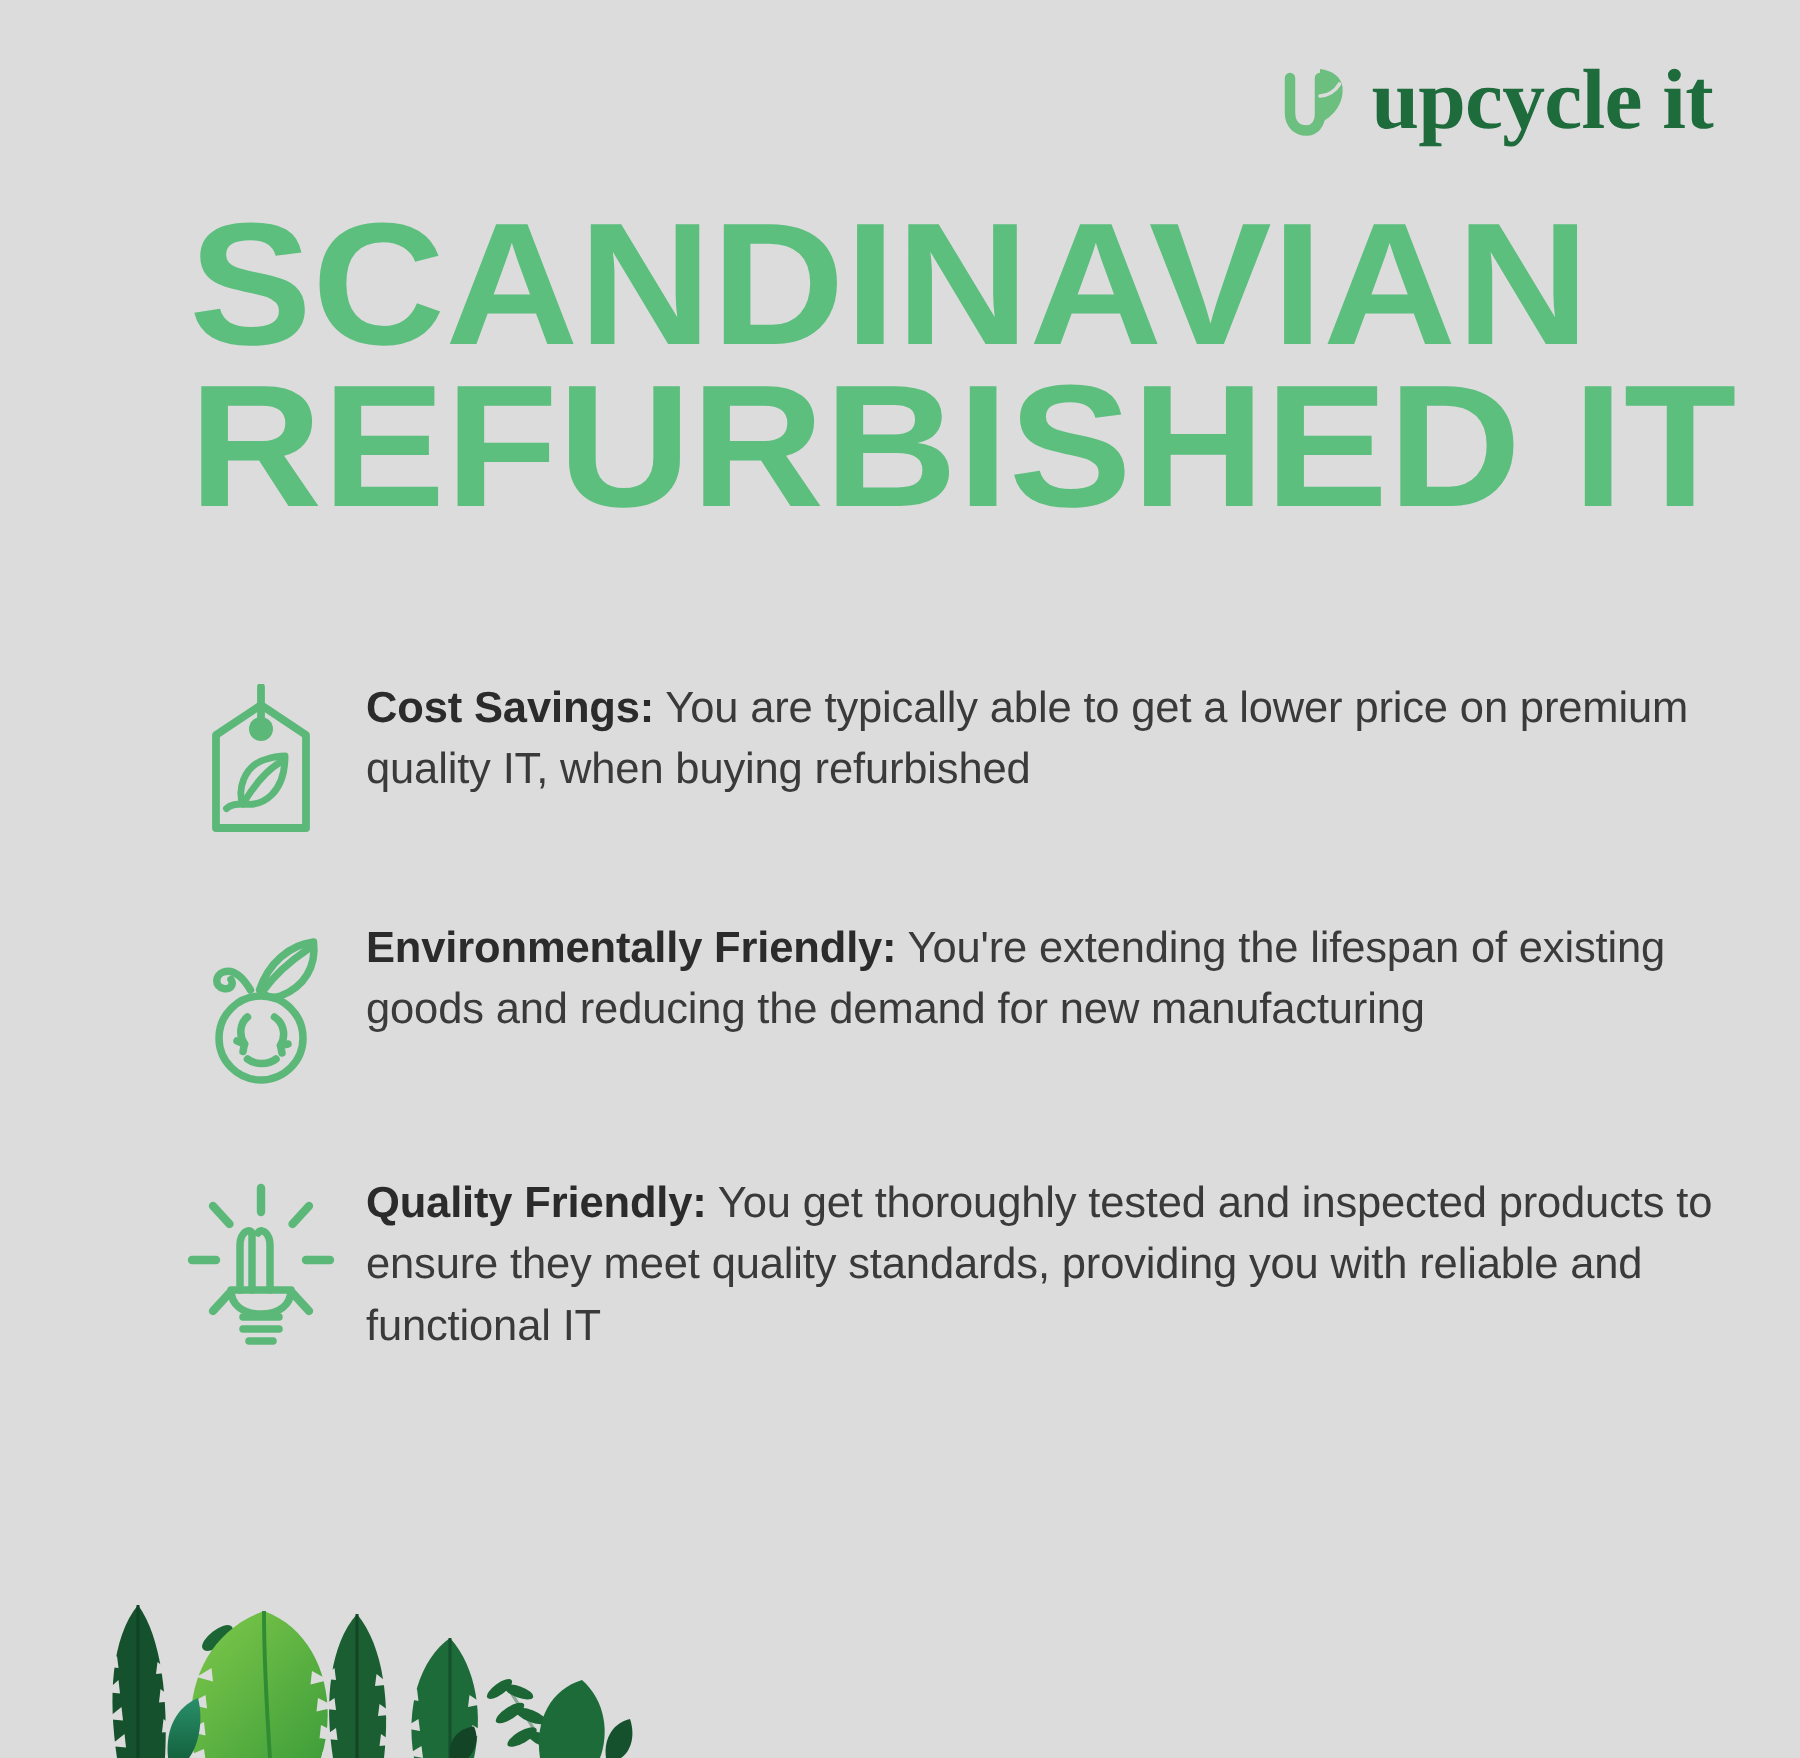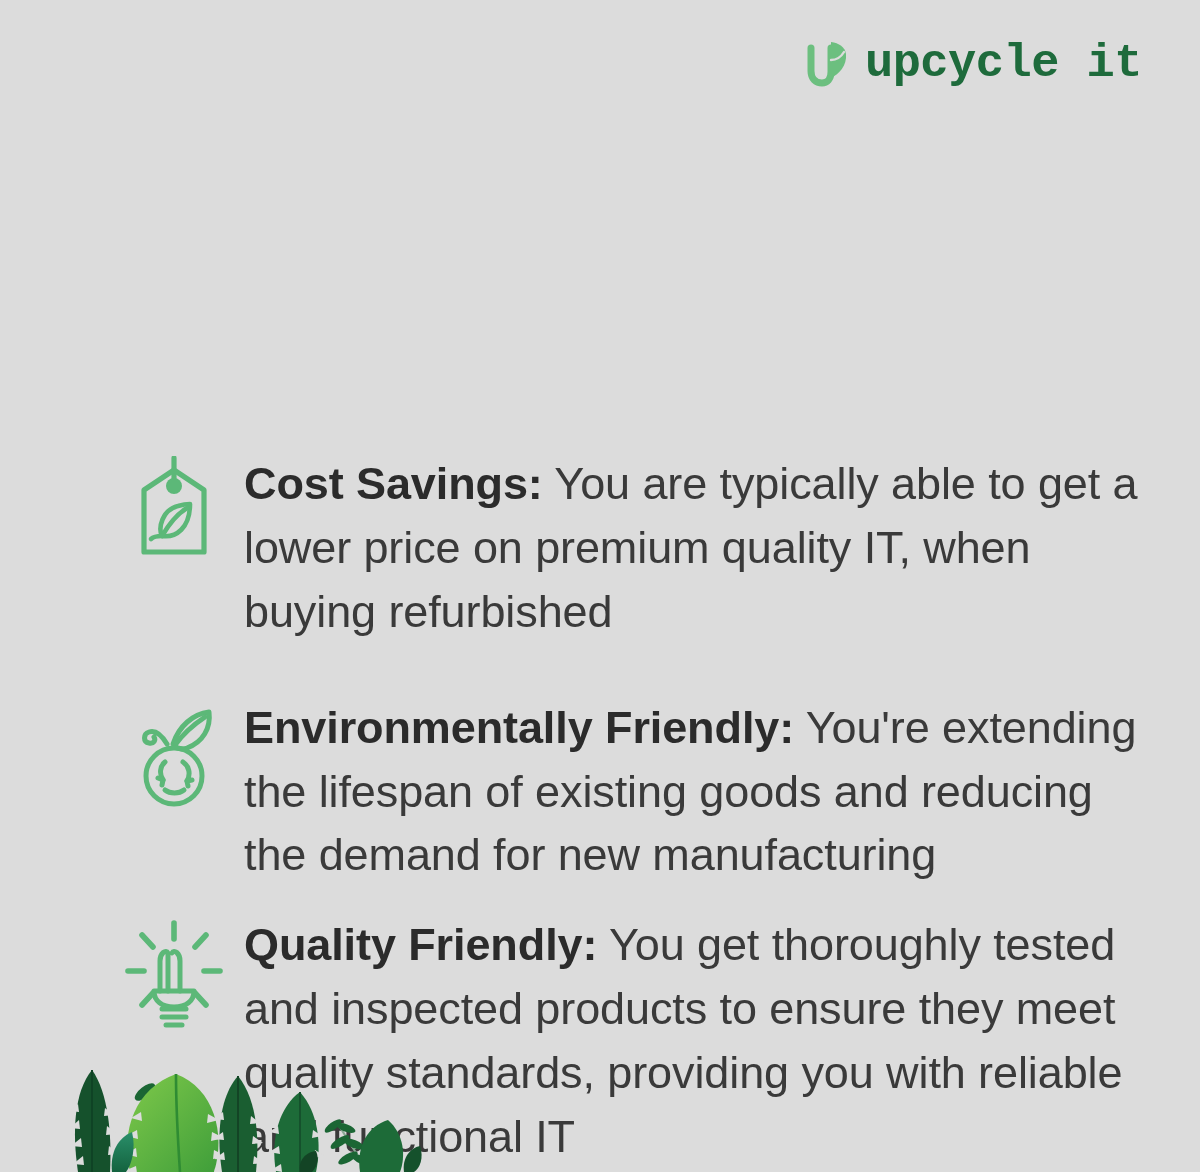--- a/index.html
+++ b/index.html
@@ -30,22 +30,22 @@
     display: flex;
     align-items: center;
     gap: 14px;
   }
   .logo-mark {
     width: 46px;
     height: 50px;
     display: block;
   }
   .logo-text {
-    font-family: Liberation Mono, monospace;
-    font-size: 47px;
+    font-family: Liberation Serif, serif;
+    font-size: 57px;
     font-weight: 700;
     color: #1e6b3c;
     letter-spacing: -0.5px;
     line-height: 1;
     white-space: nowrap;
   }
 
   
   .headline {
     position: absolute;
@@ -85,33 +85,33 @@
     width: 140px;
     display: flex;
     justify-content: center;
     padding-top: 4px;
   }
   .feature-icon svg { display: block; }
 
   .feature-text {
     flex: 1 1 auto;
     font-family: "Liberation Sans Narrow", "Liberation Sans", sans-serif;
-    font-size: 45px;
+    font-size: 29px;
     line-height: 1.42;
     color: #3a3a3a;
     letter-spacing: -0.1px;
   }
   .feature-text b {
     font-weight: 700;
     color: #2b2b2b;
   }
 
   
   .feature-1 { margin-bottom: 52px; }
-  .feature-2 { margin-bottom: 26px; }
+  .feature-2 { margin-bottom: 56px; }
 
   
   .foliage {
     position: absolute;
     left: 0;
     bottom: 0;
     width: 520px;
     height: 160px;
     pointer-events: none;
   }
@@ -126,20 +126,24 @@
     <span class="logo-mark-wrap">
       <svg class="logo-mark" viewBox="0 0 46 50" xmlns="http://www.w3.org/2000/svg" aria-hidden="true">
         <path d="M6 10 L6 33 C6 41 11 45 17 45 C22 45 26 41 26 34 L26 10" fill="none" stroke="#6cbf7f" stroke-width="7" stroke-linecap="round"></path>
         <path d="M26 4 L26 40 C34 36 42 28 41 16 C40 9 34 5 26 4 Z" fill="#6cbf7f"></path>
         <path d="M26 22 C31 22 36 19 39 14" fill="none" stroke="#dcdcdc" stroke-width="2.4" stroke-linecap="round"></path>
       </svg>
     </span>
     <span class="logo-text">upcycle it</span>
   </div>
 
+  <div class="headline">
+    <div class="headline-line">SCANDINAVIAN</div>
+    <div class="headline-line">REFURBISHED IT</div>
+  </div>
 
   <div class="features">
 
     <div class="feature feature-1">
       <div class="feature-icon">
         <svg width="92" height="104" viewBox="0 0 92 104" xmlns="http://www.w3.org/2000/svg" aria-hidden="true">
           <g fill="none" stroke="#5cb878" stroke-width="5.2" stroke-linecap="round" stroke-linejoin="round">
             <path d="M46 2 L46 24"></path>
             <path d="M16 34 L46 14 L76 34 L76 96 L16 96 Z"></path>
             <circle cx="46" cy="30" r="8" fill="#5cb878" stroke="none"></circle>

